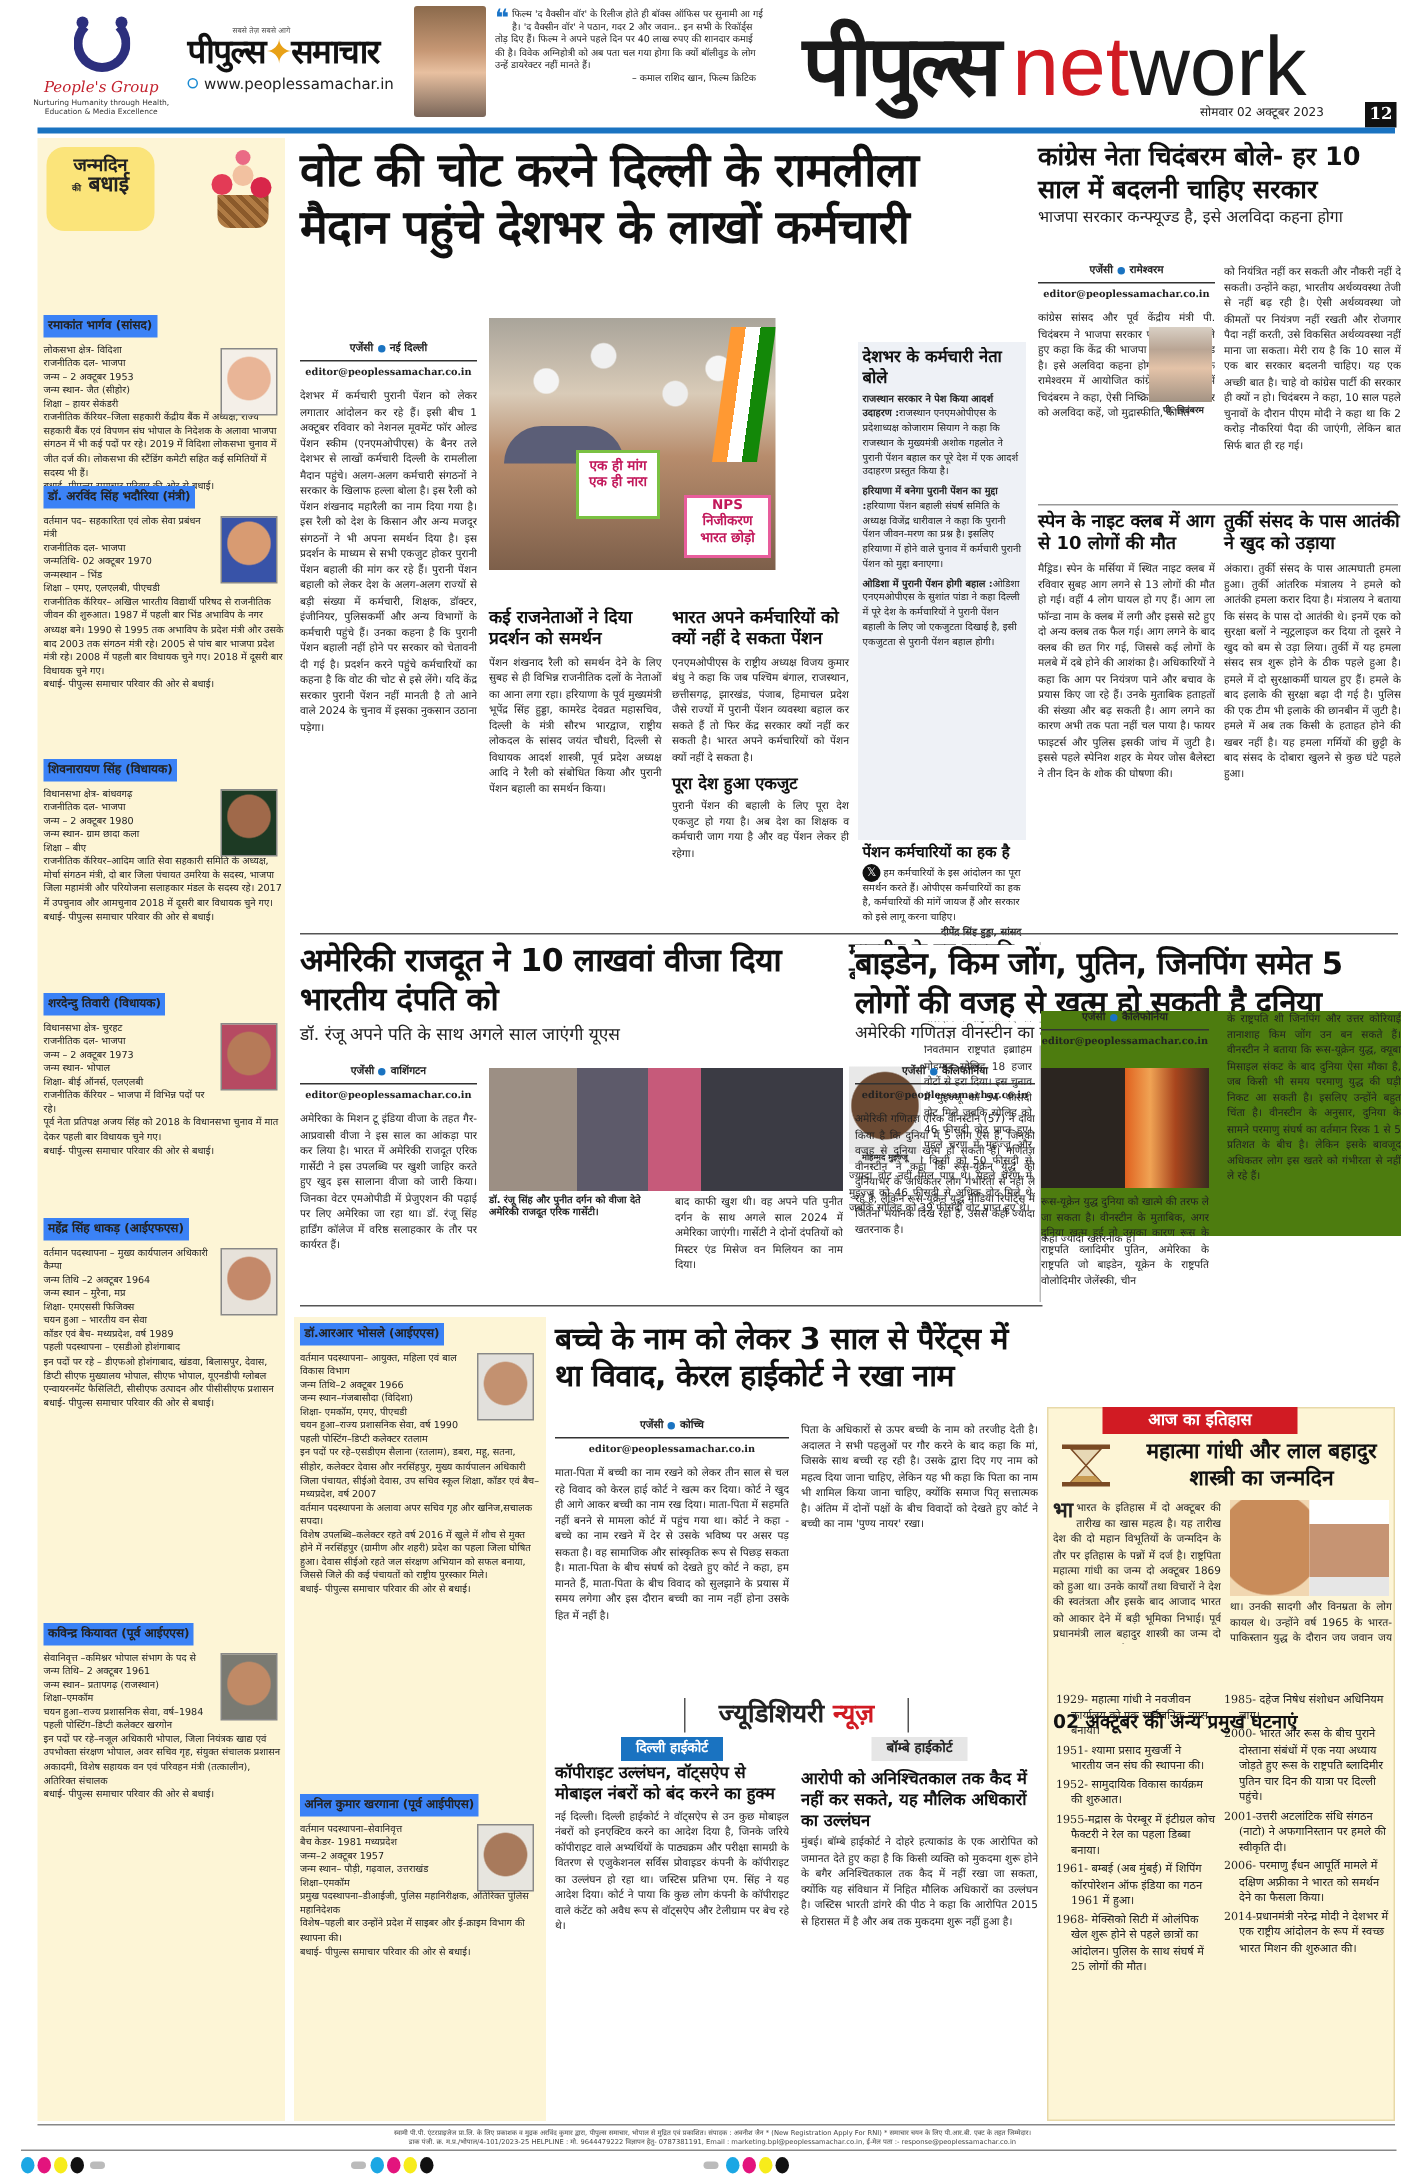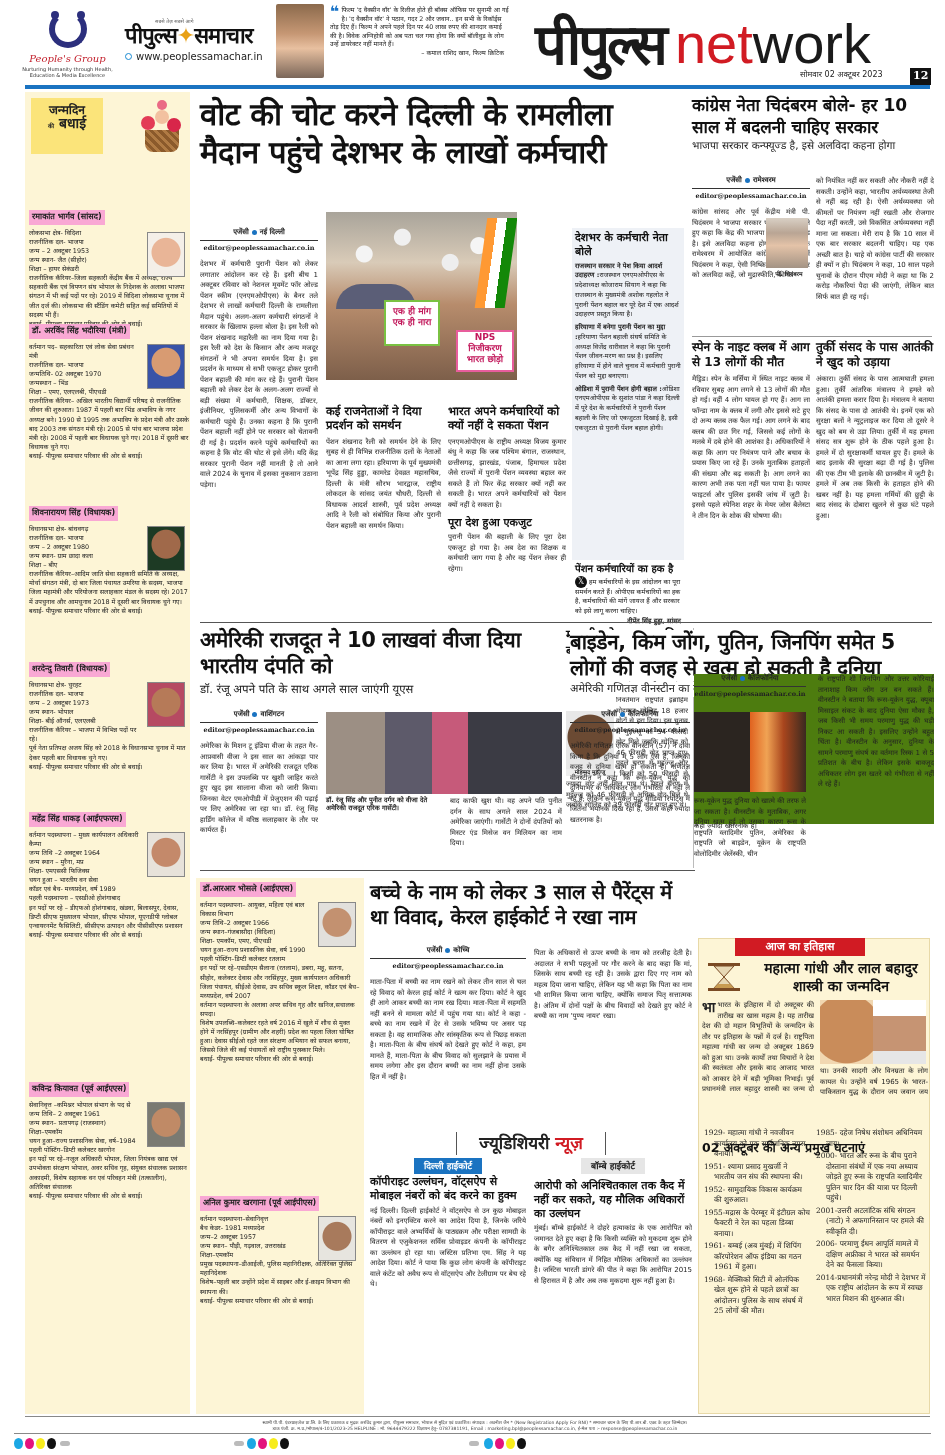--- a/index.html
+++ b/index.html
@@ -25,29 +25,29 @@
 .brand-hi{font-size:56px;font-weight:bold;color:#1a1a1a;font-family:"DejaVu Serif",serif;line-height:1;letter-spacing:-3px}
 .brand-net{font-size:56px;color:#d11b23;font-family:"Liberation Sans",sans-serif;line-height:1;margin-left:10px}
 .brand-work{font-size:56px;color:#1a1a1a;font-family:Liberation Sans, sans-serif;line-height:1}
 .dateline{left:800px;top:70px;font-size:8px;font-weight:normal;color:#222}
 .pageno{left:910px;top:68px;background:#111;color:#fff;font-weight:bold;font-size:11px;padding:1px 3px;font-family:"DejaVu Serif",serif}
 .bluebar{left:25px;top:85px;width:905px;height:4px;background:#1a73c1}
 .hline{height:1px;background:#999}
 
 
 .bday{left:25px;top:92px;width:165px;height:1322px;background:#fdf5d6}
-.bday-head{position:absolute;left:6px;top:6px;width:72px;height:56px;background:#fbe47a;border-radius:0;text-align:center;padding-top:6px}
+.bday-head{position:absolute;left:6px;top:6px;width:72px;height:56px;background:#fbe47a;border-radius:12px;text-align:center;padding-top:6px}
 .bday-head .t1{font-size:12px;font-weight:bold;color:#222;line-height:1}
 .bday-head .t2{font-size:14px;font-weight:bold;color:#222;line-height:1.1}
 .bday-head .t2 small{font-size:6px}
 .flowers{position:absolute;left:110px;top:6px;width:50px;height:58px}
 .flower{position:absolute;border-radius:50%}
 .basket{position:absolute;left:10px;top:32px;width:34px;height:22px;background:repeating-linear-gradient(45deg,#8b5a2b 0 3px,#b07b44 3px 6px);border-radius:0 0 8px 8px}
 .person{position:absolute;left:4px;width:160px}
-.person-name{font-size:8px;font-weight:bold;color:#222;background:#f9a8d4;padding:2px 3px;margin-bottom:4px;display:inline-block}
+.person-name{font-size:8px;font-weight:bold;color:#222;background:#3b82f6;padding:2px 3px;margin-bottom:4px;display:inline-block}
 .person-photo{position:absolute;right:4px;width:38px;height:45px;border:1px solid #888}
 .person-line{font-size:6.4px;line-height:1.42;color:#222}
 
 
 .kicker{font-size:11px;color:#222;font-weight:bold}
 .h-huge{font-size:31px;font-weight:bold;line-height:1.22;color:#111;letter-spacing:-.5px}
 .h-big{font-size:21px;font-weight:bold;line-height:1.25;color:#111;letter-spacing:-.3px}
 .h-med{font-size:14px;font-weight:bold;line-height:1.25;color:#111}
 .h-sub{font-size:12px;color:#222;line-height:1.3}
 .byline{font-size:7px;font-weight:bold;text-align:center;color:#222}
@@ -268,21 +268,21 @@
     <span>कांग्रेस सांसद और पूर्व केंद्रीय मंत्री पी. चिदंबरम ने भाजपा सरकार पर निशाना साधते हुए कहा कि केंद्र की भाजपा सरकार कन्फ्यूज्ड है। इसे अलविदा कहना होगा। तमिलनाडु के रामेश्वरम में आयोजित कांग्रेस की बैठक में चिदंबरम ने कहा, ऐसी निष्क्रिय भाजपा सरकार को अलविदा कहें, जो मुद्रास्फीति, कीमत</span>
   </div>
 </div>
 <div class="photo chidam" style="left:766px;top:218px;width:42px;height:50px"></div>
 <div class="abs caption" style="left:768px;top:270px;width:42px;text-align:center;font-size:6px">पी. चिदंबरम</div>
 <div class="abs body-text" style="left:816px;top:176px;width:118px;height:155px;overflow:hidden">को नियंत्रित नहीं कर सकती और नौकरी नहीं दे सकती। उन्होंने कहा, भारतीय अर्थव्यवस्था तेजी से नहीं बढ़ रही है। ऐसी अर्थव्यवस्था जो कीमतों पर नियंत्रण नहीं रखती और रोजगार पैदा नहीं करती, उसे विकसित अर्थव्यवस्था नहीं माना जा सकता। मेरी राय है कि 10 साल में एक बार सरकार बदलनी चाहिए। यह एक अच्छी बात है। चाहे वो कांग्रेस पार्टी की सरकार ही क्यों न हो। चिदंबरम ने कहा, 10 साल पहले चुनावों के दौरान पीएम मोदी ने कहा था कि 2 करोड़ नौकरियां पैदा की जाएंगी, लेकिन बात सिर्फ बात ही रह गई।</div>
 
 <div class="abs hline" style="left:692px;top:336px;width:240px"></div>
 
 <div class="abs" style="left:692px;top:340px;width:118px">
-  <div class="h-med" style="font-size:12px">स्पेन के नाइट क्लब में आग से 13 लोगों की मौत</div>
+  <div class="h-med" style="font-size:12px">स्पेन के नाइट क्लब में आग से 10 लोगों की मौत</div>
   <div class="body-text" style="margin-top:4px;height:226px;overflow:hidden">मैड्रिड। स्पेन के मर्सिया में स्थित नाइट क्लब में रविवार सुबह आग लगने से 13 लोगों की मौत हो गई। वहीं 4 लोग घायल हो गए हैं। आग ला फॉन्डा नाम के क्लब में लगी और इससे सटे हुए दो अन्य क्लब तक फैल गई। आग लगने के बाद क्लब की छत गिर गई, जिससे कई लोगों के मलबे में दबे होने की आशंका है। अधिकारियों ने कहा कि आग पर नियंत्रण पाने और बचाव के प्रयास किए जा रहे हैं। उनके मुताबिक हताहतों की संख्या और बढ़ सकती है। आग लगने का कारण अभी तक पता नहीं चल पाया है। फायर फाइटर्स और पुलिस इसकी जांच में जुटी है। इससे पहले स्पेनिश शहर के मेयर जोस बैलेस्टा ने तीन दिन के शोक की घोषणा की।</div>
 </div>
 <div class="abs" style="left:816px;top:340px;width:118px">
   <div class="h-med" style="font-size:12px">तुर्की संसद के पास आतंकी ने खुद को उड़ाया</div>
   <div class="body-text" style="margin-top:4px;height:226px;overflow:hidden">अंकारा। तुर्की संसद के पास आत्मघाती हमला हुआ। तुर्की आंतरिक मंत्रालय ने हमले को आतंकी हमला करार दिया है। मंत्रालय ने बताया कि संसद के पास दो आतंकी थे। इनमें एक को सुरक्षा बलों ने न्यूट्रलाइज कर दिया तो दूसरे ने खुद को बम से उड़ा लिया। तुर्की में यह हमला संसद सत्र शुरू होने के ठीक पहले हुआ है। हमले में दो सुरक्षाकर्मी घायल हुए हैं। हमले के बाद इलाके की सुरक्षा बढ़ा दी गई है। पुलिस की एक टीम भी इलाके की छानबीन में जुटी है। हमले में अब तक किसी के हताहत होने की खबर नहीं है। यह हमला गर्मियों की छुट्टी के बाद संसद के दोबारा खुलने से कुछ घंटे पहले हुआ।</div>
 </div>
 
 <div class="abs hline" style="left:200px;top:622px;width:732px;background:#555"></div>
 
 <div class="abs" style="left:200px;top:627px;width:360px">

